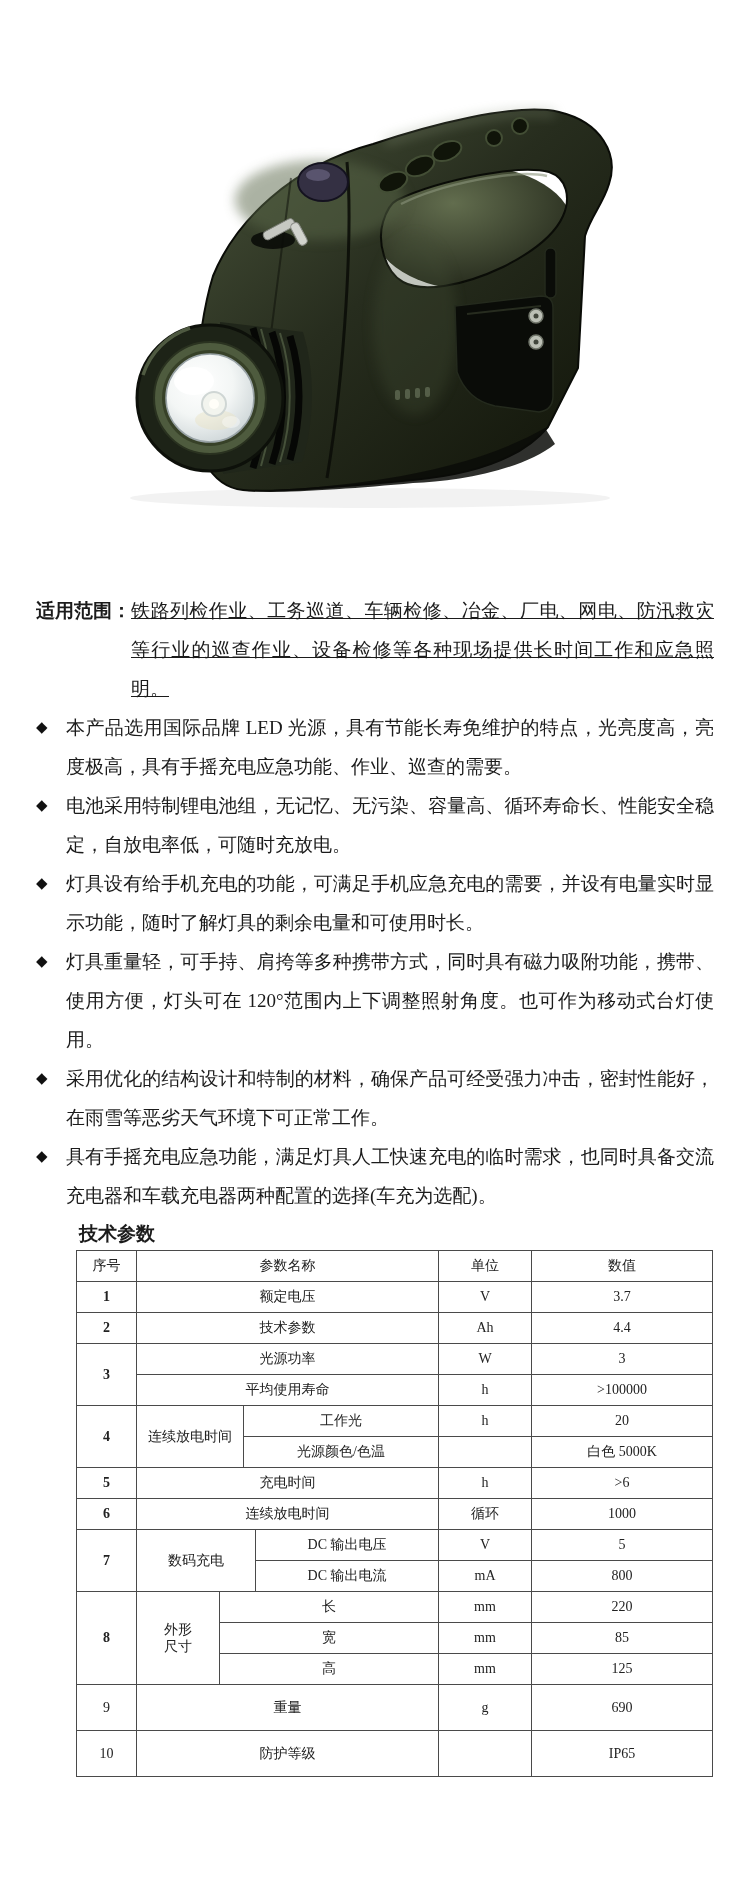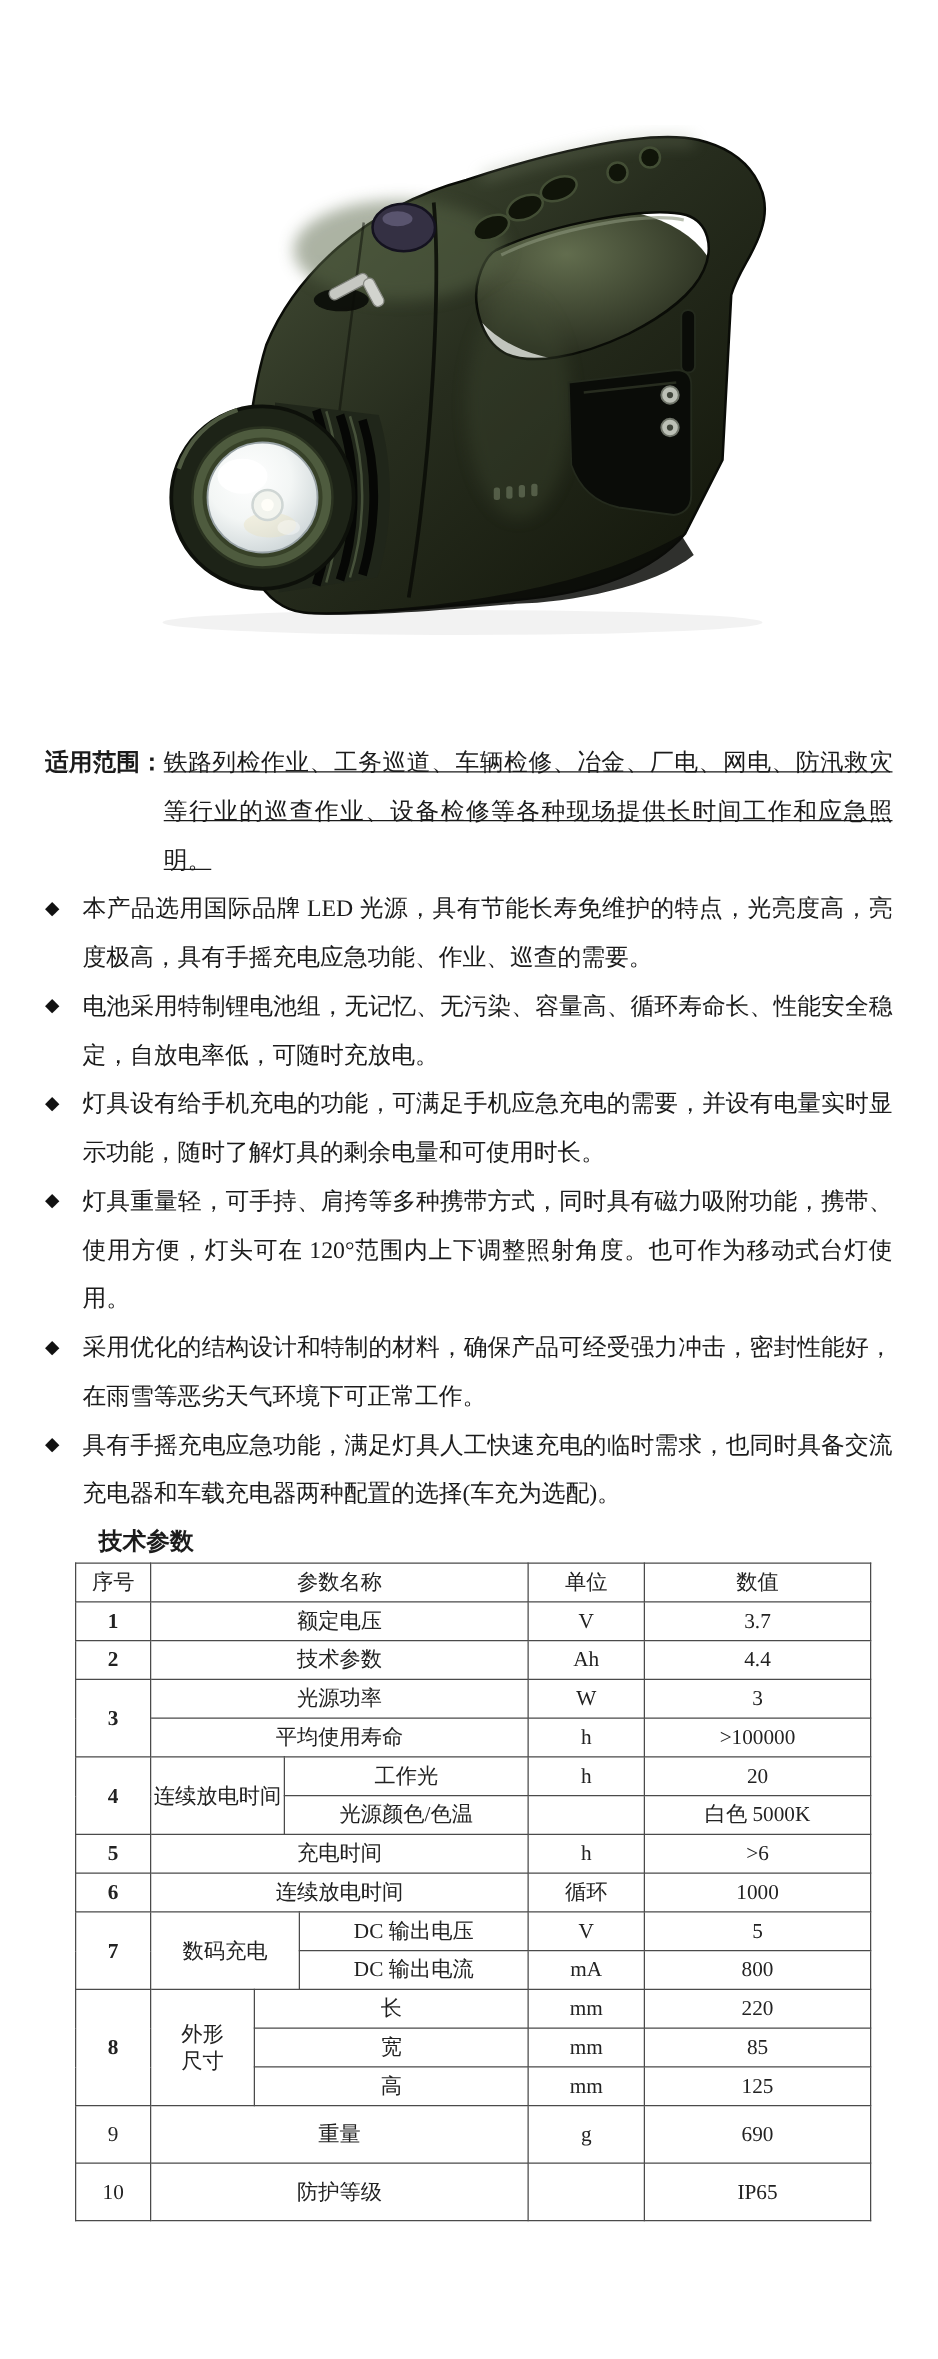--- a/index.html
+++ b/index.html
@@ -13,21 +13,21 @@
     font-size:19px; line-height:39px; text-align:justify; }
   .scope-row { display:flex; }
   .scope-label { font-weight:bold; white-space:nowrap; flex:0 0 auto; }
   .scope-text { flex:1 1 auto; text-align:justify;text-decoration:underline; }
   .section-heading { font-weight:bold; }
   .feat { display:flex; }
   .feat-bullet { flex:0 0 30px; font-size:15px; color:#111; }
   .feat-text { flex:1 1 auto; text-align:justify; }
   .specs-heading { margin-top:4px; line-height:30px;margin-left:43px; }
   table.specs { border-collapse:collapse; table-layout:fixed; width:636px;
-    margin-left:24px; margin-top:1px; font-size:17px; color:#222; }
+    margin-left:40px; margin-top:1px; font-size:14px; color:#222; }
   table.specs td { border:1px solid #4a4a4a; text-align:center; vertical-align:middle;
     padding:0 2px; height:30px; line-height:1.25; overflow:hidden; }
   table.specs tr.tall td { height:45px; }
   td.no-bold { font-weight:bold; }
   td.prewrap { white-space:pre-line; }
 </style>
 </head>
 <body>
 
 <div class="page">

